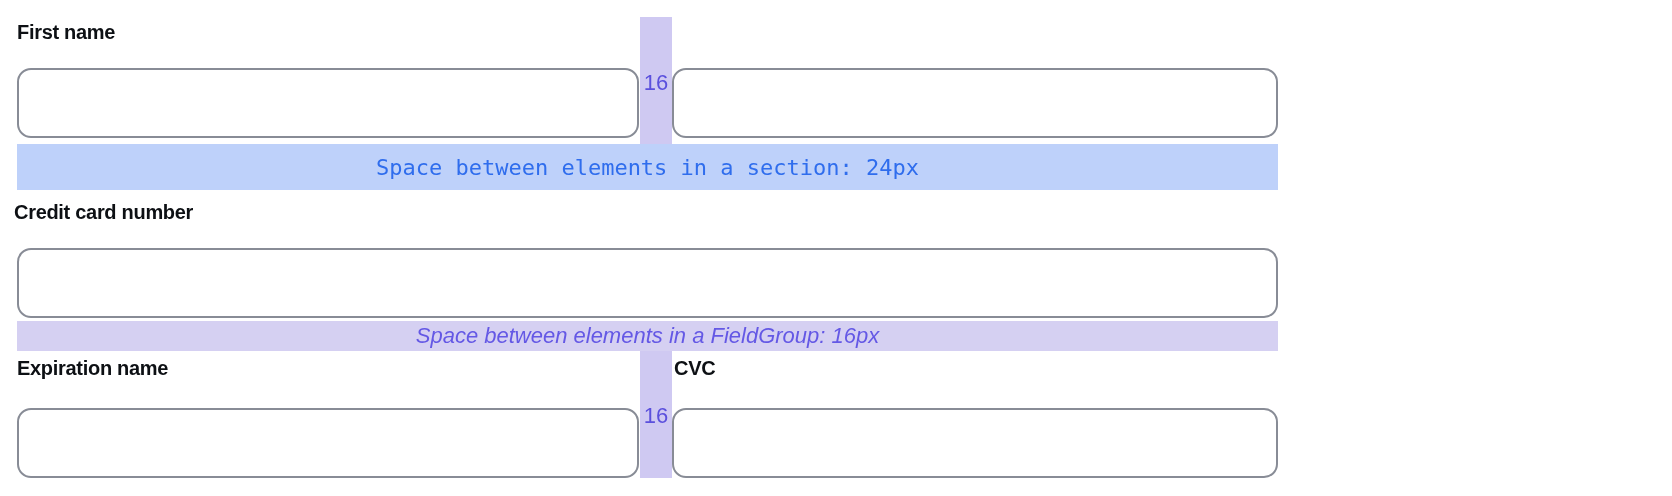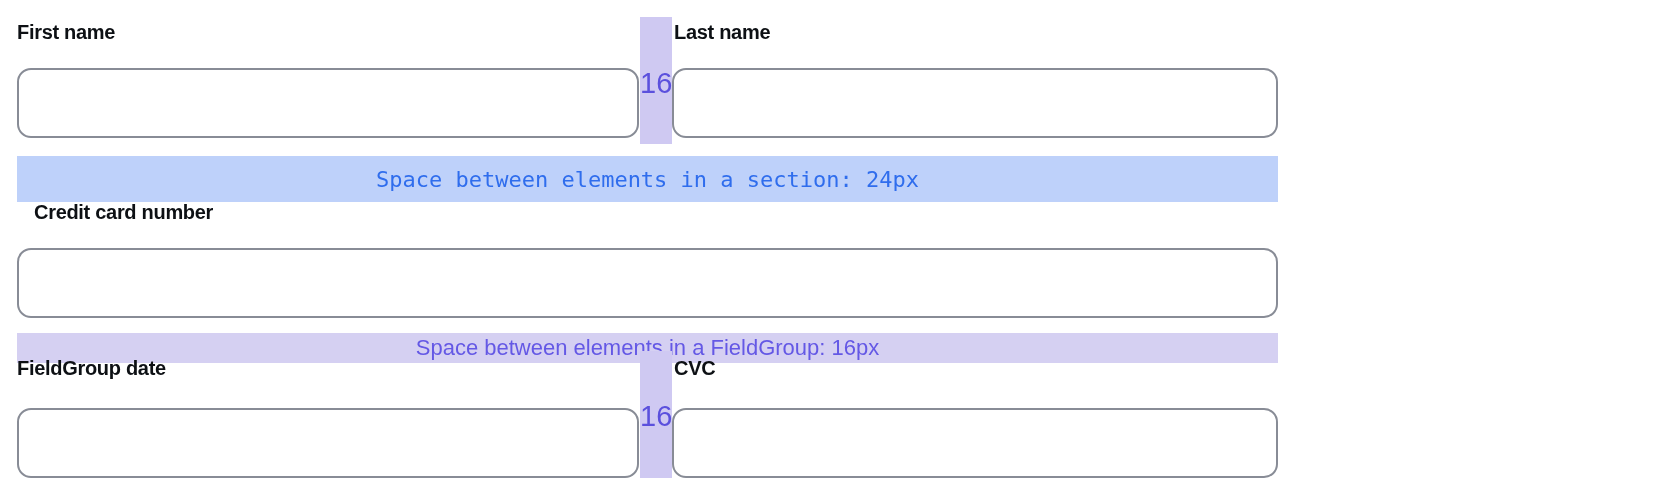--- a/index.html
+++ b/index.html
@@ -28,21 +28,21 @@
     position: absolute;
     font-size: 20px;
     font-weight: 700;
     letter-spacing: -0.3px;
     line-height: 36px;
     color: var(--label-text);
     white-space: nowrap;
   }
   .lbl-first { left: 17px;  top: 14px; }
   .lbl-last  { left: 674px; top: 14px; }
-  .lbl-cc    { left: 34px;  top: 194px; }
+  .lbl-cc    { left: 14px;  top: 194px; }
   .lbl-exp   { left: 17px;  top: 350px; }
   .lbl-cvc   { left: 674px; top: 350px; text-align: right; }
   .text-input {
     position: absolute;
     height: 70px;
     background: var(--input-bg);
     border: 2px solid var(--input-border);
     border-radius: 14px;
     font-family: "Liberation Sans", sans-serif;
     font-size: 28px;
@@ -61,81 +61,80 @@
     width: 32px;
     background: var(--gap-strip-bg);
   }
   .strip-1 { top: 17px;  height: 127px; }
   .strip-3 { top: 351px; height: 127px; }
   .gap-num {
     position: absolute;
     left: 640px;
     width: 32px;
     text-align: center;
-    font-size: 29px;
+    font-size: 22px;
     line-height: 22px;
     color: var(--gap-marker-text);
   }
   .num-1 { top: 72px; }
   .num-3 { top: 405px; }
   .band {
     position: absolute;
     left: 17px;
     width: 1261px;
     display: flex;
     align-items: center;
     justify-content: center;
-    margin-top: 12px;
   }
   .band-section {
     top: 144px;
     height: 46px;
     background: var(--section-band-bg);
     color: var(--section-band-text);
     font-family: "DejaVu Sans Mono", monospace;
     font-size: 22px;
   }
   .band-fieldgroup {
     top: 321px;
     height: 30px;
     background: var(--fieldgroup-band-bg);
     color: var(--fieldgroup-band-text);
     font-family: "Liberation Sans", sans-serif;
     font-size: 22px;
+    font-style: italic;
   }
 </style>
 </head>
 <body>
 
 <div class="canvas">
 
   <div class="gap-strip strip-1"></div>
 
   <div class="field-label lbl-first">First name</div>
-  <div class="field-label lbl-last">Last name</div>
 
   <input type="text" class="text-input in-first" placeholder="" style="">
   <input type="text" class="text-input in-last" placeholder="" style="">
 
   <div class="gap-num num-1">16</div>
 
   <div class="band band-section">
     <span>Space between elements in a section: 24px</span>
   </div>
 
   <div class="field-label lbl-cc">Credit card number</div>
   <input type="text" class="text-input in-cc" placeholder="" style="">
 
   <div class="band band-fieldgroup">
     <span>Space between elements in a FieldGroup: 16px</span>
   </div>
 
   <div class="gap-strip strip-3"></div>
 
-  <div class="field-label lbl-exp">FieldGroup date</div>
+  <div class="field-label lbl-exp">Expiration name</div>
   <div class="field-label lbl-cvc">CVC</div>
 
   <input type="text" class="text-input in-exp" placeholder="" style="">
   <input type="text" class="text-input in-cvc" placeholder="" style="">
 
   <div class="gap-num num-3">16</div>
 
 </div>
 
 </body></html>

